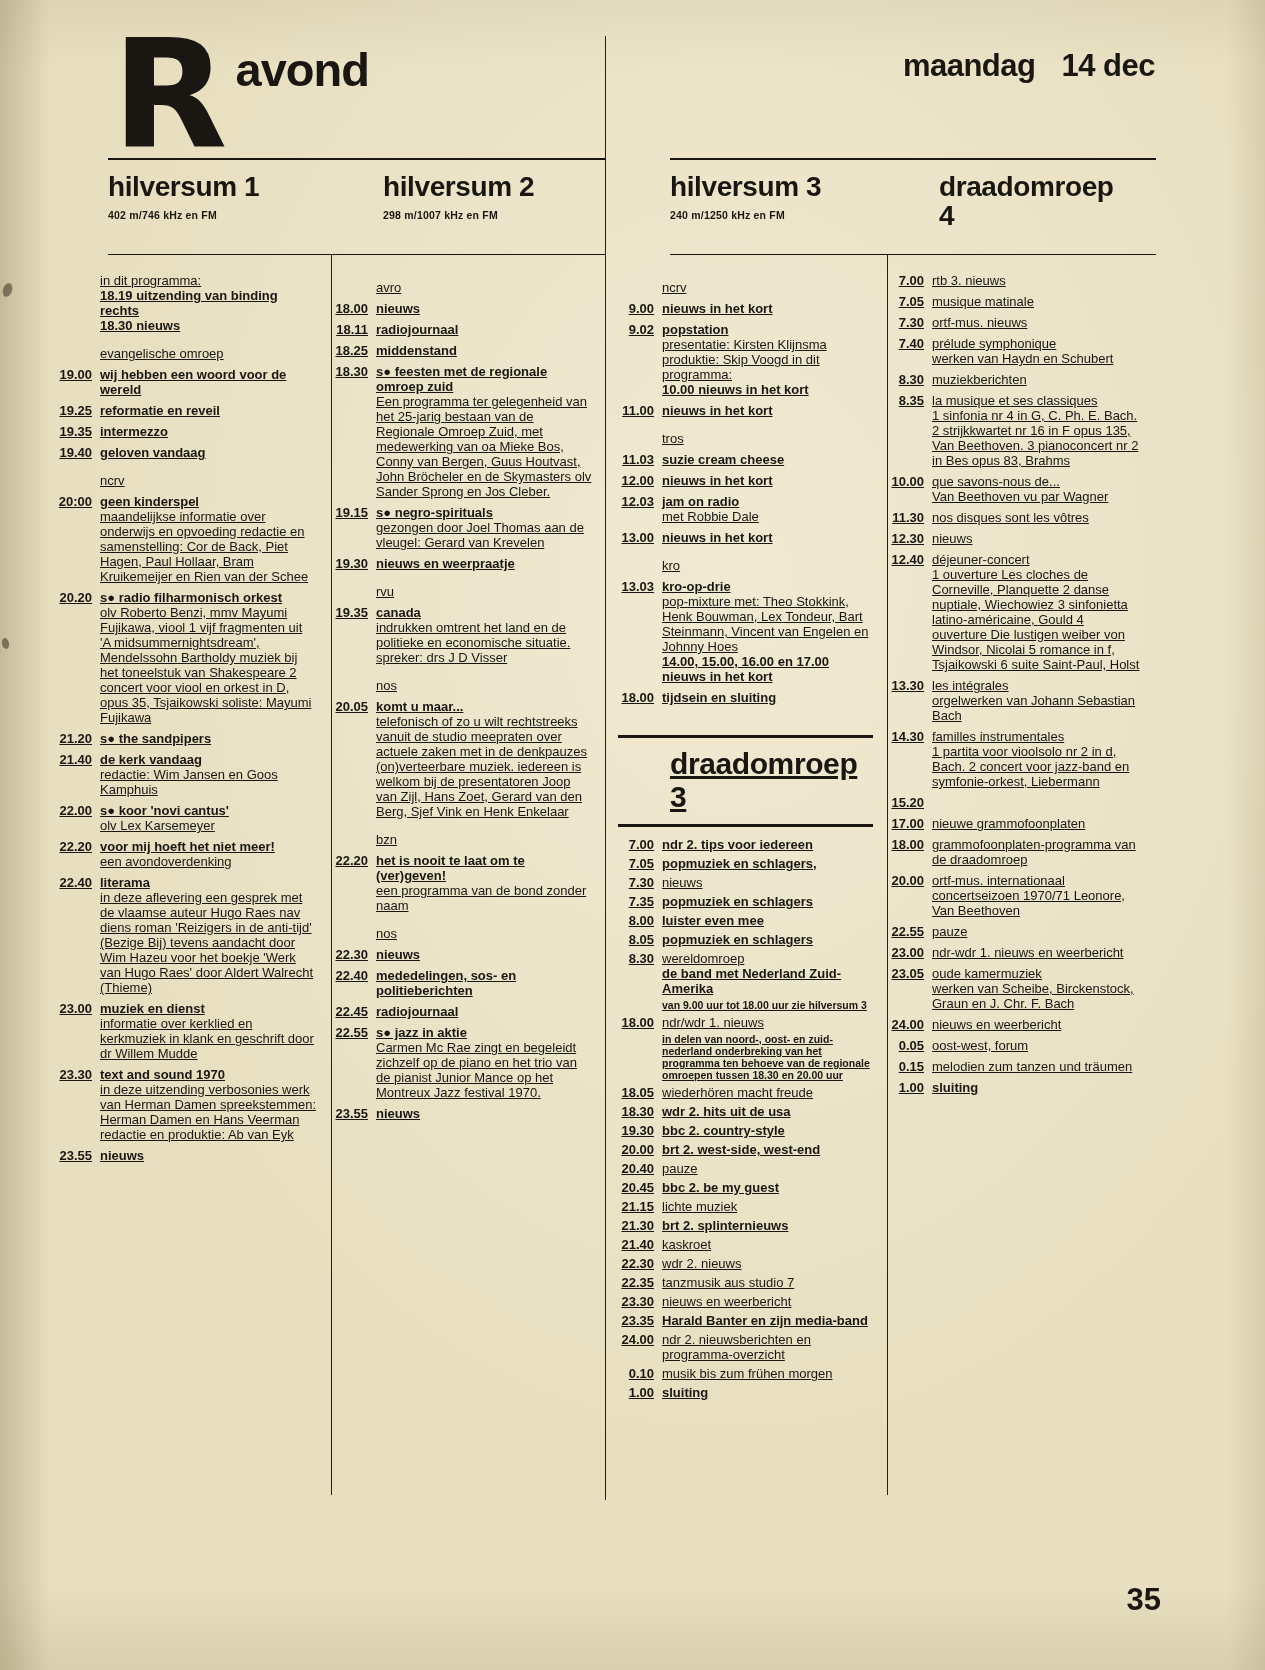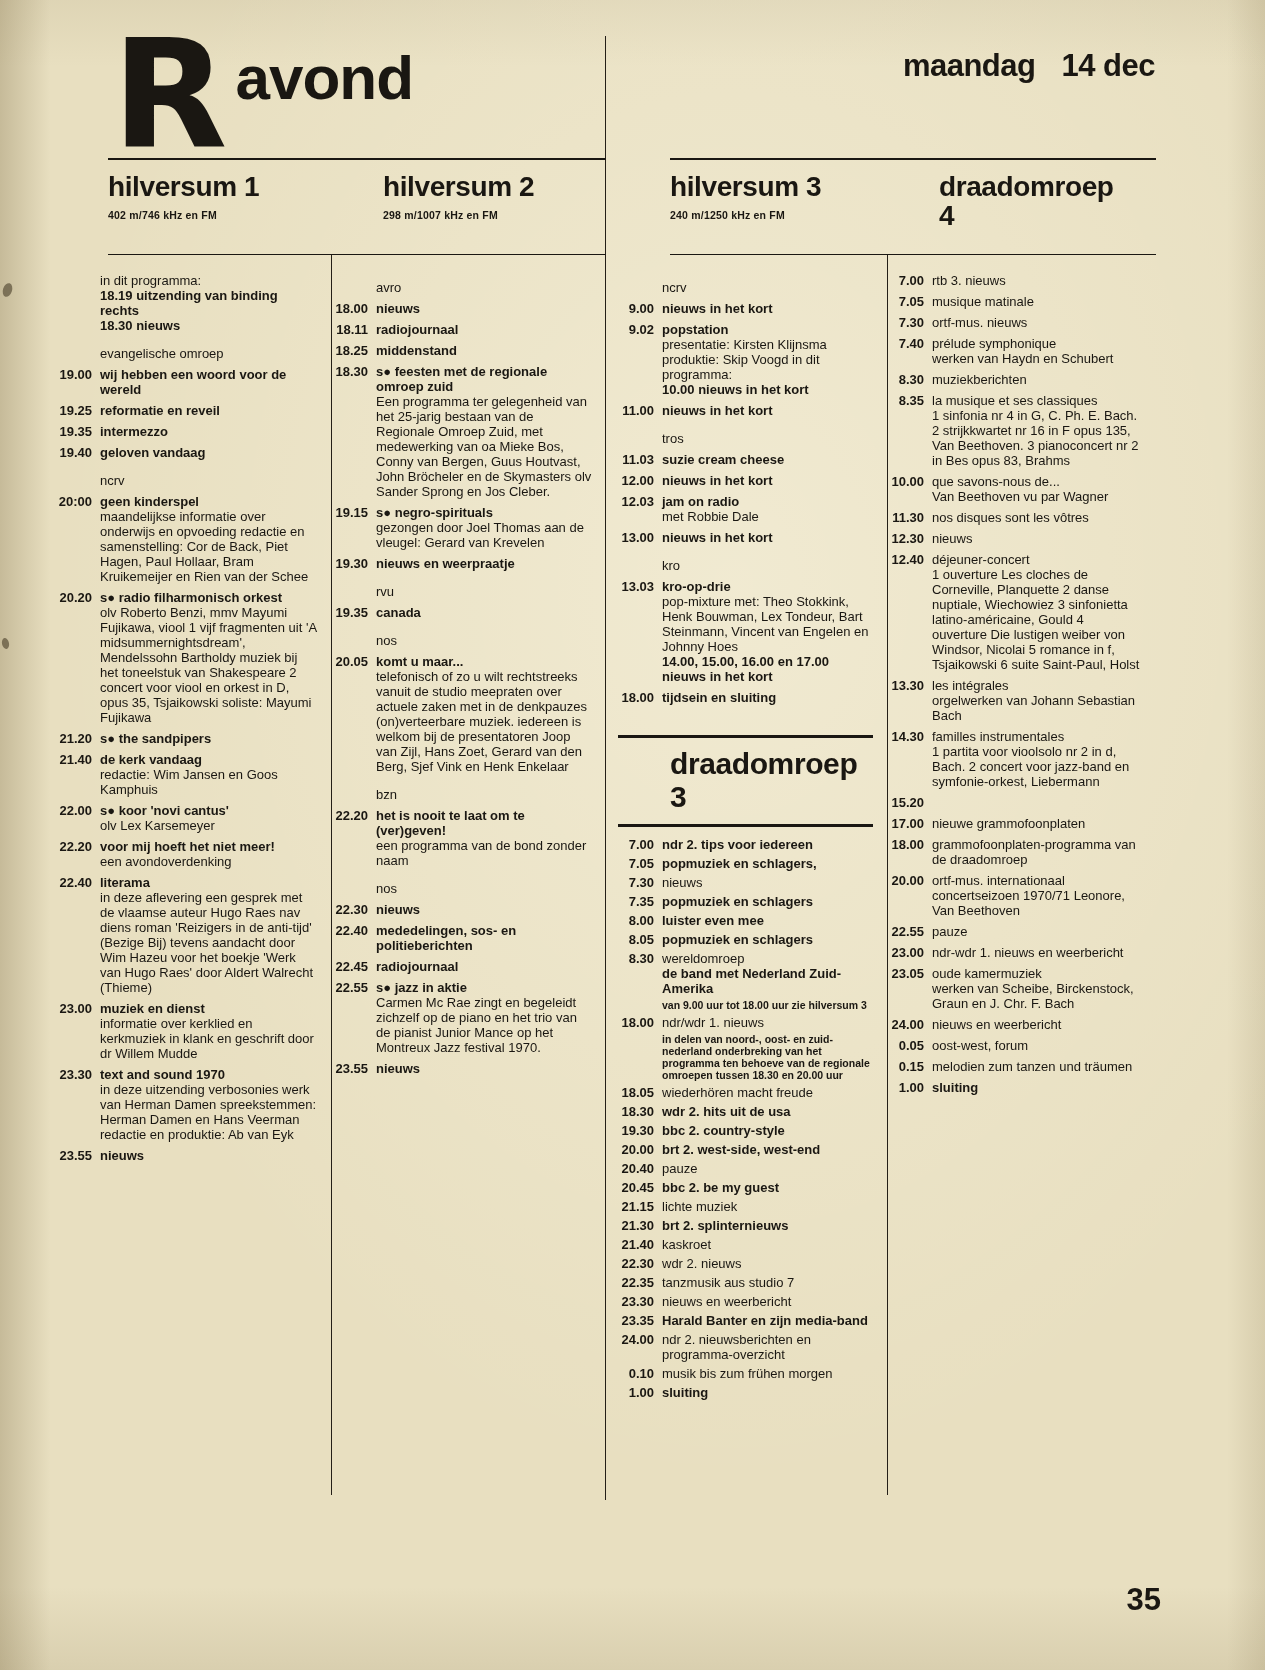--- a/index.html
+++ b/index.html
@@ -20,41 +20,41 @@
       linear-gradient(0deg, rgba(110,92,52,0.12), rgba(110,92,52,0) 5%),
       linear-gradient(180deg, rgba(110,92,52,0.08), rgba(110,92,52,0) 4%);
   }
   .speck { position:absolute; background:rgba(60,50,30,0.55); border-radius:50%; }
   .speck.s1 { left:3px; top:283px; width:9px; height:14px; transform:rotate(18deg); }
   .speck.s2 { left:2px; top:638px; width:7px; height:11px; transform:rotate(-12deg); }
 
   
   .header { position:absolute; top:36px; left:112px; right:110px; display:flex; align-items:flex-start; }
   .logo-r { font-weight:bold; font-size:150px; line-height:0.78; letter-spacing:-6px; font-family:"DejaVu Sans","Liberation Sans",sans-serif; }
-  .section-title { font-size:62px; font-weight:bold; letter-spacing:-1px; margin:6px 0 0 14px; }
+  .section-title { font-size:47px; font-weight:bold; letter-spacing:-1px; margin:6px 0 0 14px; }
   .header-date { margin-left:auto; margin-top:12px; font-size:31px; font-weight:bold; letter-spacing:-0.5px; display:flex; gap:26px; white-space:nowrap; }
 
   
   .mid-divider { position:absolute; left:605px; top:36px; height:1464px; width:1px; background:#241f17; }
 
   
   .content { position:absolute; top:158px; left:56px; width:1102px; display:flex; }
   .half { width:550px; }
   .half.right { padding-left:12px; }
   .hrule { margin-left:52px; background:#1a1712; }
   .h2px { height:2px; }
   .h1px { height:1px; }
   .heads { display:flex; min-height:94px; }
   .colhead { width:50%; padding:12px 6px 8px 52px; }
   .colhead h2 { font-size:28px; line-height:29px; font-weight:bold; letter-spacing:-0.4px; }
   .colhead h2 span { display:block; }
   .colhead .freq { font-size:10.5px; font-weight:bold; margin-top:8px; letter-spacing:0.2px; }
 
   .cols { display:flex; min-height:1240px; align-items:stretch; }
-  .col { width:50%; padding:12px 14px 0 0; font-size:13px; line-height:15px; }
+  .col { width:50%; padding:12px 14px 0 0; font-size:13px; line-height:15px;text-decoration:underline; }
   .col + .col { border-left:1px solid #241f17; }
 
   .entry { display:flex; margin-top:6px; }
   .entry.net { margin-top:13px; margin-bottom:1px; }
   .time { flex:0 0 44px; text-align:right; padding-right:8px; font-weight:bold; white-space:nowrap; }
   .body { flex:1; min-width:0; }
   .seg.b { font-weight:bold; }
   .seg.sm { font-size:10.5px; line-height:12px; font-weight:bold; margin-top:3px; }
 
   
@@ -262,20 +262,21 @@
             <div class="entry net">
               <div class="time"></div>
               <div class="body">
                 <div class="seg">rvu</div>
               </div>
             </div>
             <div class="entry">
               <div class="time">19.35</div>
               <div class="body">
                 <div class="seg b">canada</div>
+                <div class="seg">indrukken omtrent het land en de politieke en economische situatie. spreker: drs J D Visser</div>
               </div>
             </div>
             <div class="entry net">
               <div class="time"></div>
               <div class="body">
                 <div class="seg">nos</div>
               </div>
             </div>
             <div class="entry">
               <div class="time">20.05</div>

